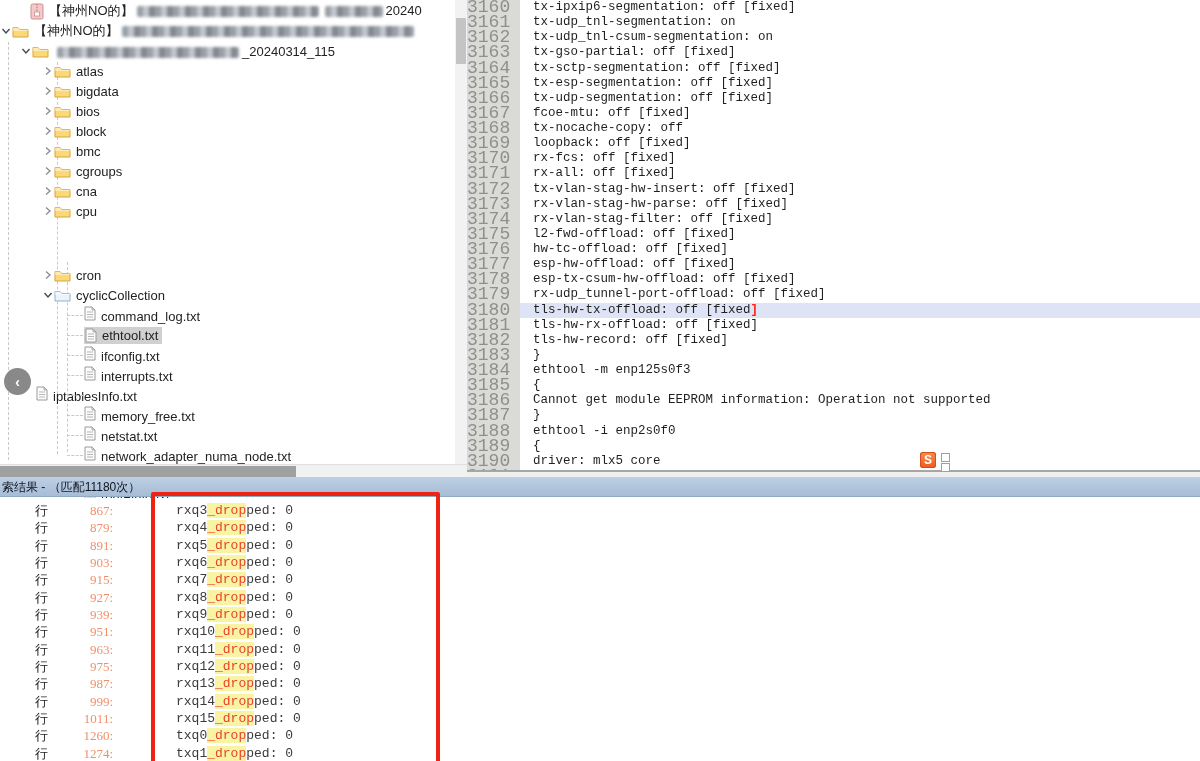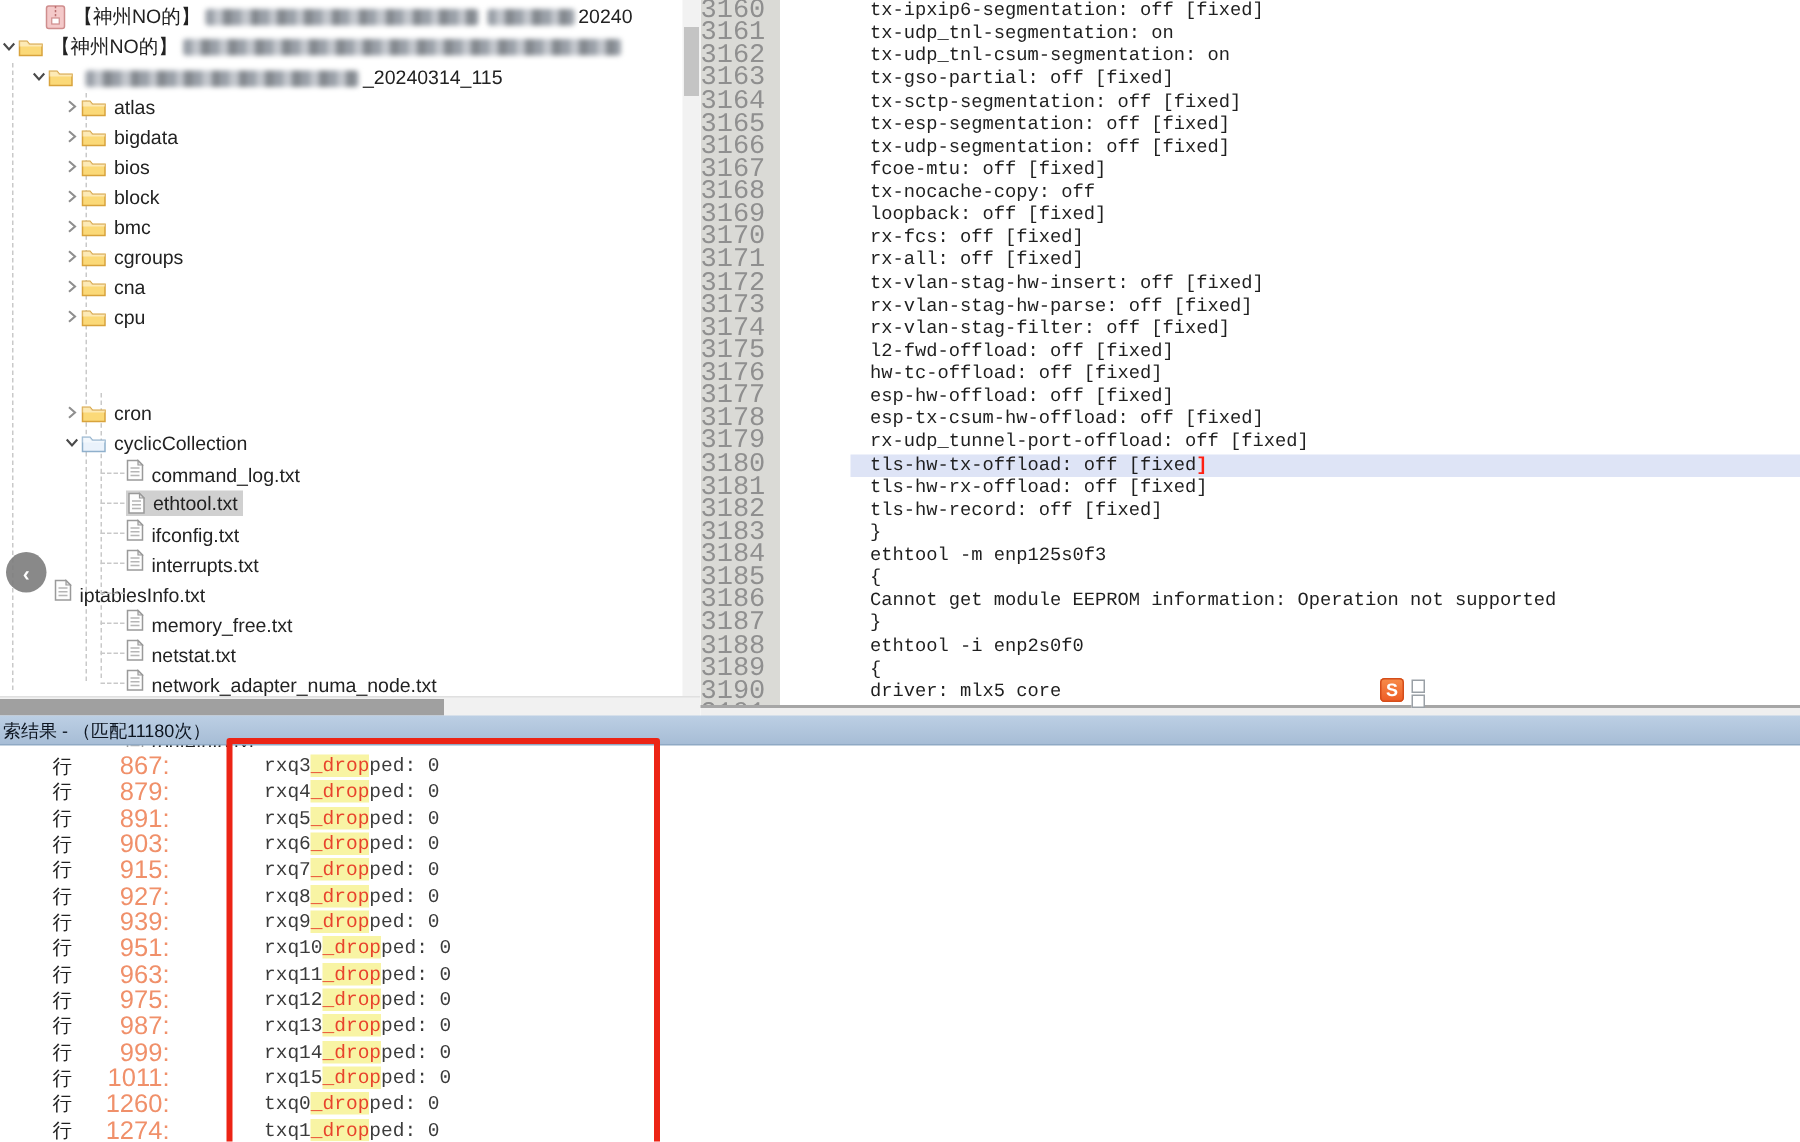--- a/index.html
+++ b/index.html
@@ -25,21 +25,21 @@
   #hthumb{position:absolute;left:0;top:1px;width:296px;height:11px;background:#a0a0a0;}
   #collapse-btn{position:absolute;left:4px;top:368px;width:27px;height:27px;border-radius:50%;
     background:#7f7f7f;color:#fff;display:flex;align-items:center;justify-content:center;
     font-size:14px;font-weight:bold;opacity:.92;z-index:4;}
 
   
   #editor{position:absolute;left:467px;top:0;width:733px;height:470px;overflow:hidden;background:#fff;}
   #gutter{position:absolute;left:0;top:0;width:53px;height:470px;background:#dadad6;}
   .gnum{height:15.13px;line-height:15.13px;text-align:right;padding-right:14px;
         font-family:"Liberation Mono","DejaVu Sans Mono",monospace;font-size:18px;color:#8f8f8f;}
-  #code{position:absolute;left:53px;top:0;right:0;height:470px;padding-left:47px;}
+  #code{position:absolute;left:53px;top:0;right:0;height:470px;}
   .cline{height:15.13px;line-height:15.13px;padding-left:13px;white-space:pre;
          font-family:"Liberation Mono","DejaVu Sans Mono",monospace;font-size:12.5px;color:#1f1f1f;}
   .cline.hl{background:#dee4f6;}
   .red-br{color:#ff2012;font-weight:bold;}
   #editor-band{position:absolute;left:467px;top:470px;width:733px;height:7px;background:#efefef;border-top:2px solid #a6a6a6;}
 
   
   #ime{position:absolute;left:920px;top:452px;display:flex;gap:5px;align-items:flex-start;z-index:6;}
   #ime-badge{width:16px;height:16px;border-radius:3px;background:linear-gradient(#f78d4b,#ee5a24);
     color:#fff;font-weight:bold;font-size:12px;display:flex;align-items:center;justify-content:center;
@@ -48,21 +48,21 @@
   #ime-mini i{display:block;width:7px;height:7px;border:1px solid #9aa0a6;background:#fff;}
 
   
   #results-header{position:absolute;left:0;top:477px;width:1200px;height:20px;
     background:linear-gradient(#bccfe4,#a7bdd6);border-bottom:1px solid #8fa9c4;
     font-size:12px;color:#0d1520;line-height:20px;padding-left:2px;box-sizing:border-box;}
   #results-list{position:absolute;left:0;top:498px;width:1200px;height:263px;background:#fff;overflow:hidden;padding-top:4px;box-sizing:border-box;}
   .rrow{height:17.35px;line-height:17.35px;white-space:pre;display:flex;align-items:center;}
   .rrow .hang{display:inline-block;margin-left:35px;width:16px;font-size:13px;color:#222;}
   .rrow .num{display:inline-block;width:62px;text-align:right;
-    font-family:Liberation Sans, sans-serif;font-size:17px;color:#f0906a;}
+    font-family:Liberation Serif, serif;font-size:13px;color:#f0906a;}
   .rrow .body{display:inline-block;margin-left:63px;
     font-family:"Liberation Mono","DejaVu Sans Mono",monospace;font-size:13px;color:#3b3b3b;}
   .rrow .body .m{background:#f8f4a4;color:#e8432c;}
   #red-box{position:absolute;left:151px;top:492px;width:281px;height:310px;
     border:4px solid #ec2415;border-radius:2px;z-index:5;pointer-events:none;}
 </style>
 </head>
 <body>
 
 <div id="left-panel">

